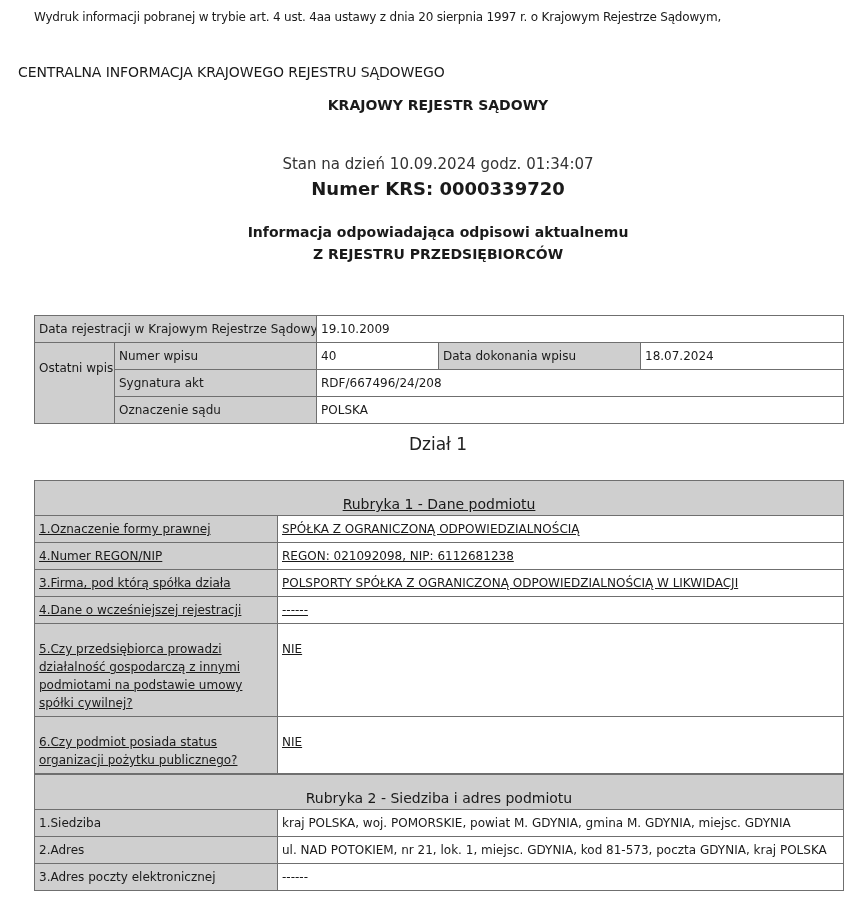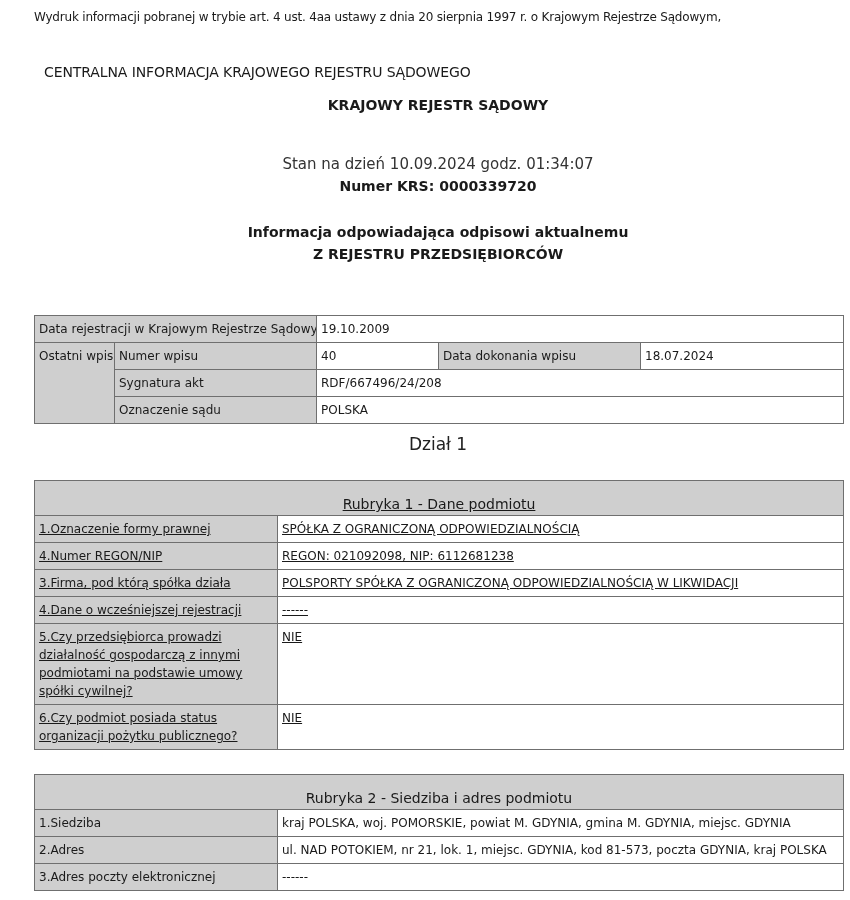--- a/index.html
+++ b/index.html
@@ -19,21 +19,21 @@
     position: absolute;
     left: 34px;
     top: 8px;
     width: 800px;
     font-size: 12px;
     line-height: 19px;
     letter-spacing: -0.2px;
   }
   .ci-header {
     position: absolute;
-    left: 44px;
+    left: 18px;
     top: 64px;
     font-size: 14px;
     letter-spacing: -0.1px;
   }
   .center-block {
     position: absolute;
     left: 34px;
     width: 808px;
     text-align: center;
   }
@@ -42,21 +42,21 @@
     font-size: 14px;
     font-weight: bold;
   }
   .stan {
     top: 155px;
     font-size: 15px;
     color: #333333;
   }
   .krs-num {
     top: 178px;
-    font-size: 14px;
+    font-size: 18px;
     font-weight: bold;
   }
   .info-1 {
     top: 224px;
     font-size: 14px;
     font-weight: bold;
   }
   .info-2 {
     top: 246px;
     font-size: 14px;
@@ -83,21 +83,21 @@
     height: 26px;
     line-height: 18px;
     overflow: hidden;
     white-space: nowrap;
   }
   td.gray {
     background: #cfcfcf;
   }
   td.top {
     vertical-align: top;
-    padding-top: 4px;
+    padding-top: 16px;
     margin-left: 40px;
   }
   td.wrap {
     white-space: normal;
   }
 
   #reg-table { top: 315px; }
   #rub1-table { top: 480px; text-decoration: underline; }
   #rub2-table { top: 774px; }
 

